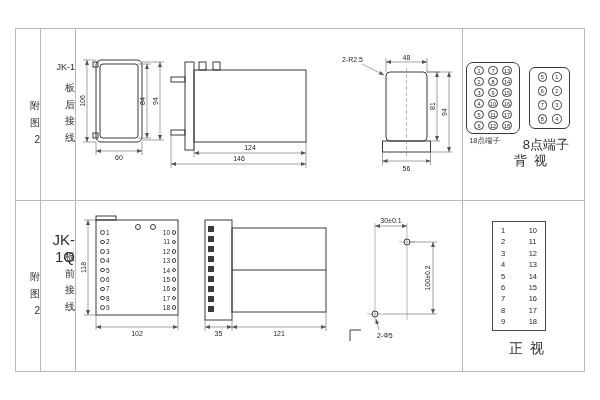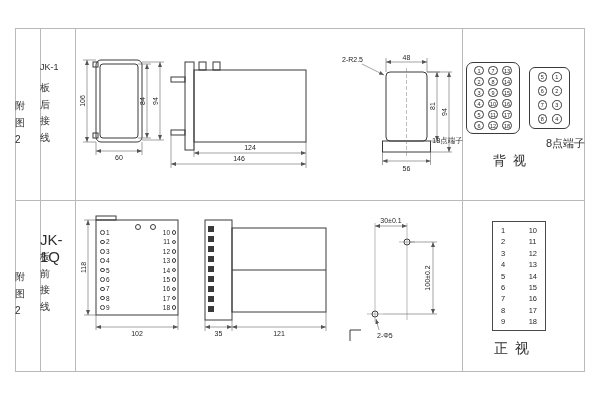--- a/index.html
+++ b/index.html
@@ -6,21 +6,21 @@
   html,body { background:#fff; }
   body {
     width:600px; height:400px;
     font-family:"Liberation Sans","DejaVu Sans",sans-serif;
     color:#222;
   }
   #page { position:relative; width:600px; height:400px; background:#fff; overflow:hidden; }
 
   .vline,.hline { position:absolute; background:#b9b9b9; }
 
-  .lbl { position:absolute; color:#2e2e2e; text-align:left; white-space:pre-line; }
+  .lbl { position:absolute; color:#2e2e2e; text-align:right; white-space:pre-line; }
 
   svg { position:absolute; overflow:visible; }
   .shape rect,.shape line,.shape path,.shape circle,.shape polyline { fill:none; stroke:#3a3a3a; stroke-width:1; }
   .shape .fill { fill:#3a3a3a; stroke:none; }
   .dim line { stroke:#666; stroke-width:0.6; }
   .thin line { stroke:#777; stroke-width:0.5; }
   svg text { font-size:7px; fill:#1f1f1f; }
 
   .panel { position:absolute; border:1px solid #3a3a3a; display:grid; place-items:center; background:#fff; }
   .panel18 { left:466px; top:62px; width:54px; height:72px; border-radius:7px; grid-template-columns:repeat(3,1fr); padding:2px 5px; }
@@ -170,21 +170,21 @@
       <span class="circ">5</span>
       <span class="circ">1</span>
       <span class="circ">6</span>
       <span class="circ">2</span>
       <span class="circ">7</span>
       <span class="circ">3</span>
       <span class="circ">8</span>
       <span class="circ">4</span>
     </div>
   <div class="lbl" style="left:432px;top:136px;width:68px;font-size:7.5px">18点端子</div>
-  <div class="lbl" style="left:546px;top:136px;width:52px;font-size:11px">8点端子</div>
+  <div class="lbl" style="left:517px;top:136px;width:52px;font-size:13px">8点端子</div>
   <div class="lbl" style="left:486px;top:152px;width:68px;font-size:13px;letter-spacing:7px;text-indent:7px">背视</div>
 
   <div class="lbl" style="left:15px;top:268px;width:25px;font-size:10px;line-height:17px">附
 图
 2</div>
   <div class="lbl" style="left:40px;top:231px;width:35px;font-size:15px">JK-1Q</div>
   <div class="lbl" style="left:40px;top:249px;width:35px;font-size:10px;line-height:16.5px">板
 前
 接
 线</div>

